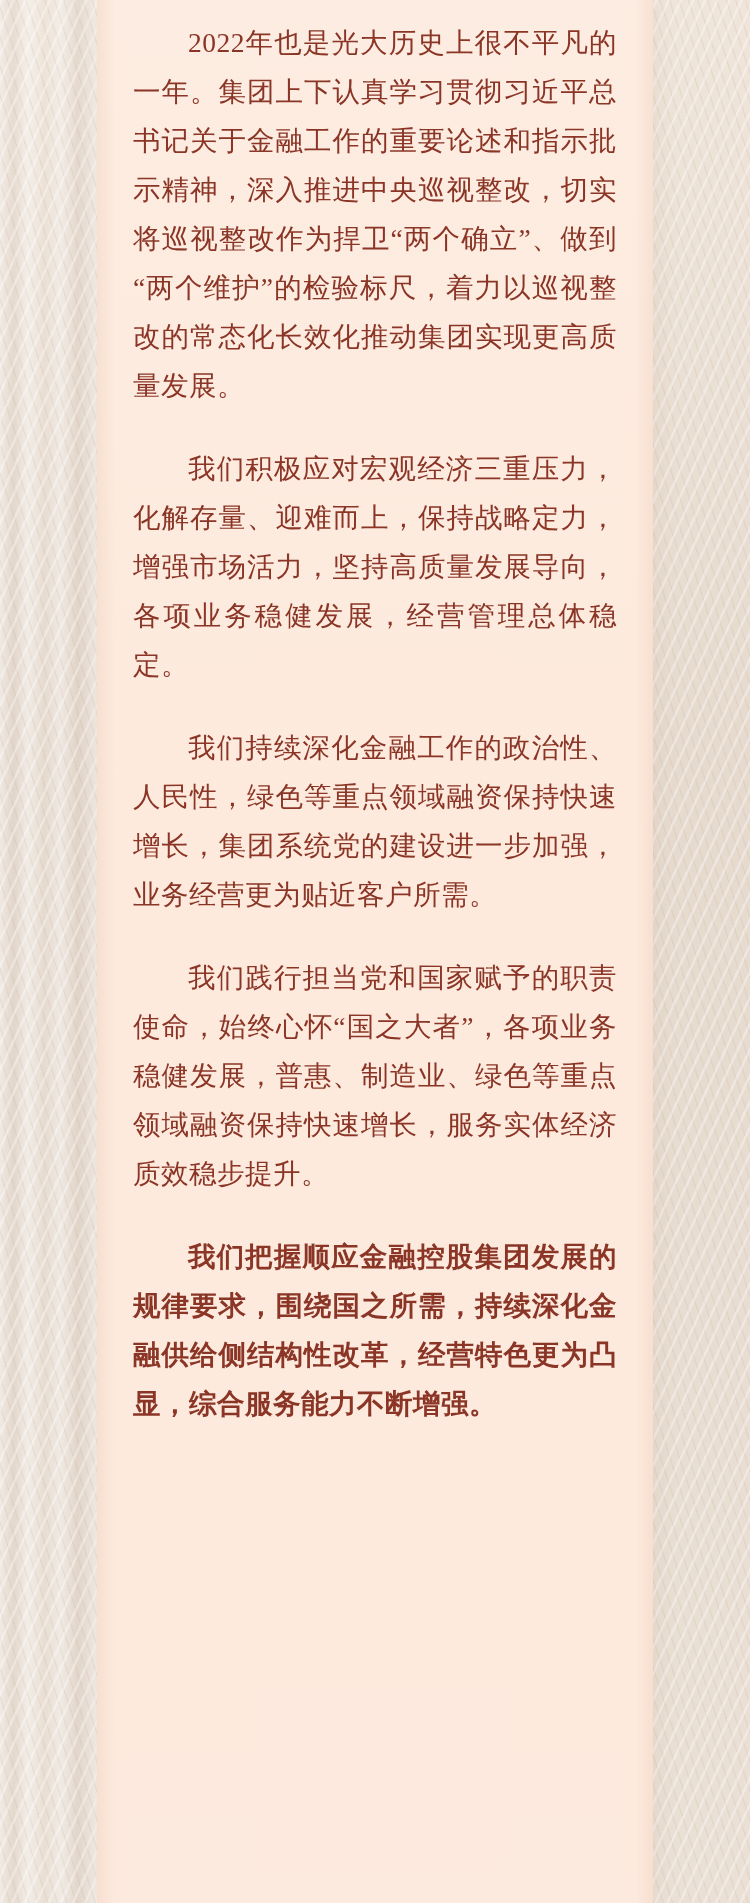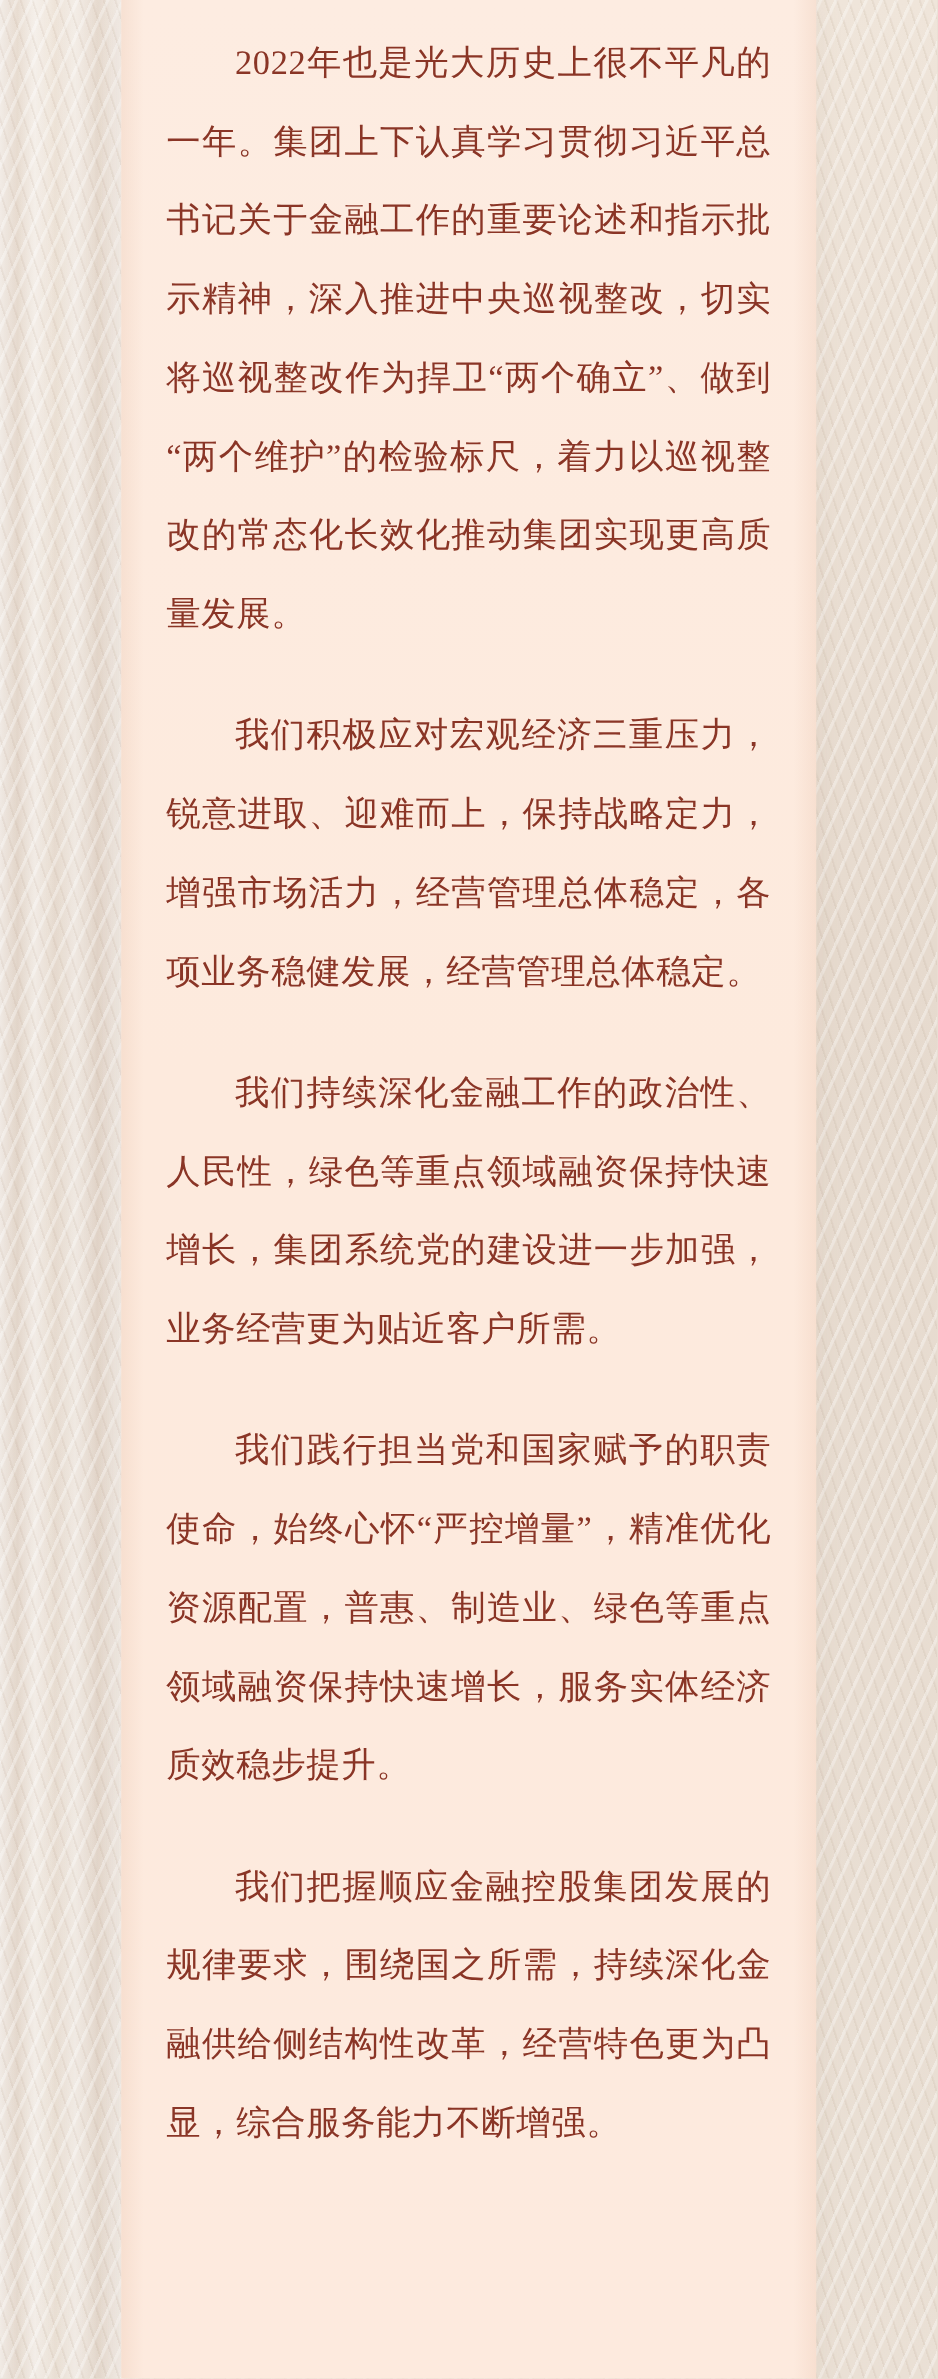--- a/index.html
+++ b/index.html
@@ -81,34 +81,34 @@
       linear-gradient(90deg, rgba(215,165,135,0.16) 0px, rgba(215,165,135,0) 18px),
       linear-gradient(270deg, rgba(215,165,135,0.16) 0px, rgba(215,165,135,0) 18px);
   }
 
   p.para {
     position: relative;
     z-index: 3;
     margin: 0 0 34px 0;
     color: #8a3526;
     font-size: 27.5px;
-    line-height: 63px;
+    line-height: 49px;
     letter-spacing: 0.5px;
     text-indent: 2em;
     text-align: justify;
     text-justify: inter-ideograph;
     font-family: "Liberation Serif", "DejaVu Serif", serif;
     font-weight: 500;
   }
-  p.para:last-child { margin-bottom: 0; }
+  p.para:last-child { margin-bottom: 0; font-weight: bold; }
 </style>
 </head>
 <body>
 
 <div id="page">
   <article id="article">
     <p class="para">2022年也是光大历史上很不平凡的一年。集团上下认真学习贯彻习近平总书记关于金融工作的重要论述和指示批示精神，深入推进中央巡视整改，切实将巡视整改作为捍卫“两个确立”、做到“两个维护”的检验标尺，着力以巡视整改的常态化长效化推动集团实现更高质量发展。</p>
-    <p class="para">我们积极应对宏观经济三重压力，锐意进取、迎难而上，保持战略定力，增强市场活力，经营管理总体稳定，各项业务稳健发展，经营管理总体稳定。</p>
+    <p class="para">我们积极应对宏观经济三重压力，化解存量、迎难而上，保持战略定力，增强市场活力，坚持高质量发展导向，各项业务稳健发展，经营管理总体稳定。</p>
     <p class="para">我们持续深化金融工作的政治性、人民性，绿色等重点领域融资保持快速增长，集团系统党的建设进一步加强，业务经营更为贴近客户所需。</p>
-    <p class="para">我们践行担当党和国家赋予的职责使命，始终心怀“严控增量”，精准优化资源配置，普惠、制造业、绿色等重点领域融资保持快速增长，服务实体经济质效稳步提升。</p>
+    <p class="para">我们践行担当党和国家赋予的职责使命，始终心怀“国之大者”，各项业务稳健发展，普惠、制造业、绿色等重点领域融资保持快速增长，服务实体经济质效稳步提升。</p>
     <p class="para">我们把握顺应金融控股集团发展的规律要求，围绕国之所需，持续深化金融供给侧结构性改革，经营特色更为凸显，综合服务能力不断增强。</p>
   </article>
 </div>
 
 </body></html>

